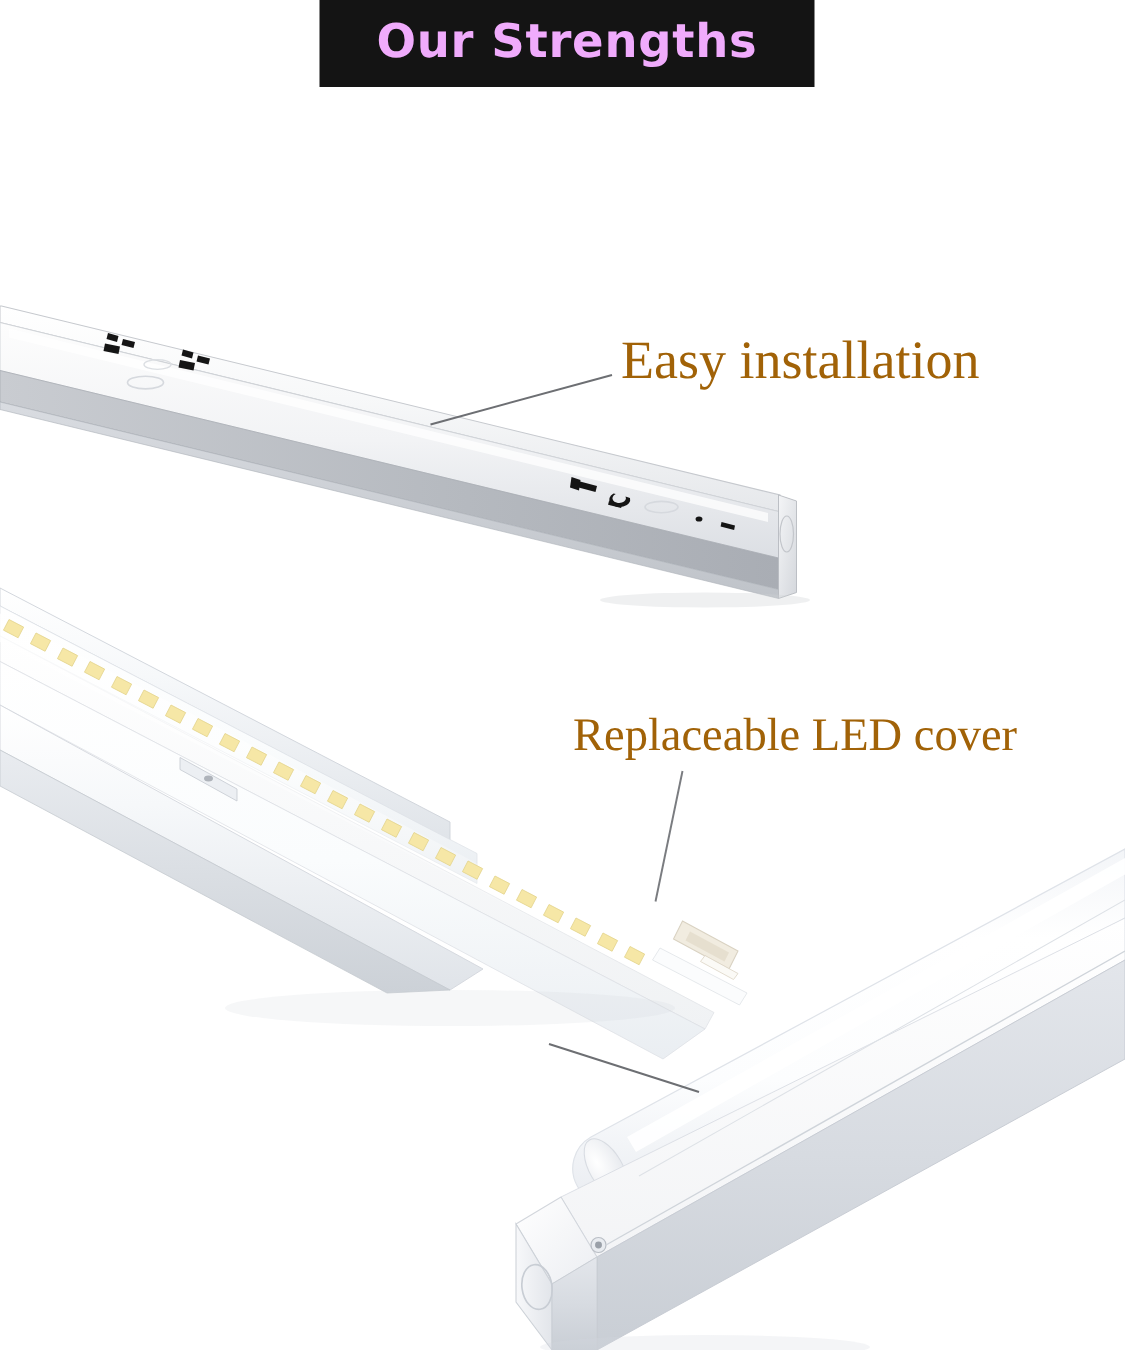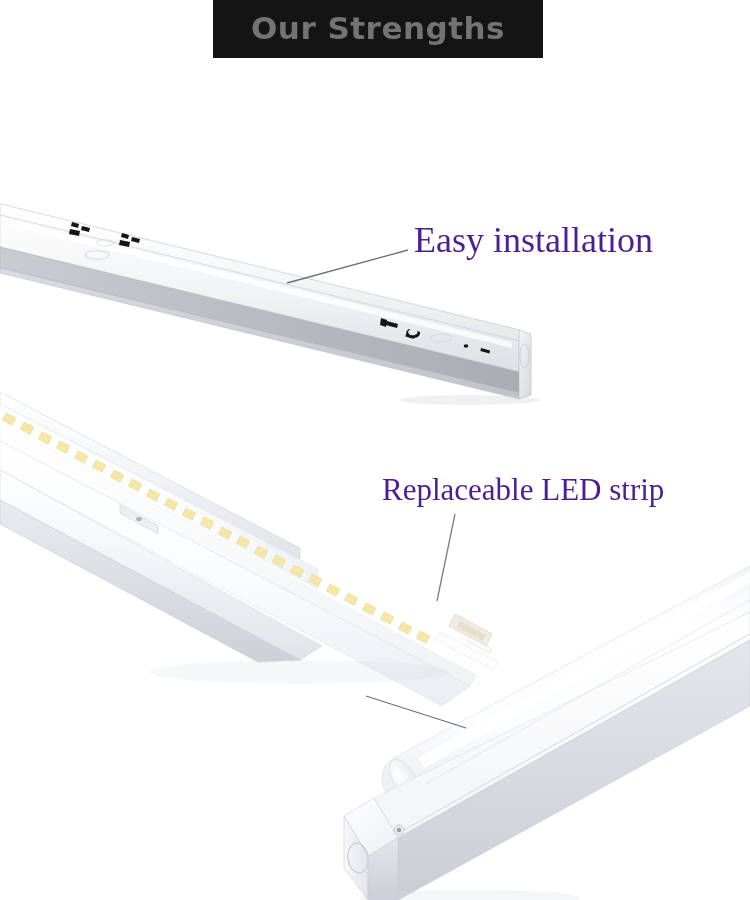--- a/index.html
+++ b/index.html
@@ -23,35 +23,35 @@
     left: 213px;
     top: 0px;
     width: 330px;
     height: 58px;
     background: #141414;
     display: flex;
     align-items: center;
     justify-content: center;
   }
   .banner-title {
-    color: #737373;
+    color: #f0abfc;
     font-family: "DejaVu Sans", sans-serif;
     font-weight: bold;
     font-size: 31px;
     letter-spacing: 0.5px;
     line-height: 1;
     padding-bottom: 2px;
   }
 
   
   .callout {
     position: absolute;
     font-family: "Liberation Serif", serif;
     font-weight: 400;
-    color: #4c1d95;
+    color: #a16207;
     white-space: nowrap;
     line-height: 1;
   }
   #label-easy        { left: 414px; top: 222px; font-size: 36px; }
   #label-replaceable { left: 382px; top: 474px; font-size: 31px; }
   #label-poly        { left: 30px;  top: 668px; font-size: 31px; }
 
   
   #stage {
     position: absolute;
@@ -296,16 +296,16 @@
       <path d="M 750,600 L 426,784" fill="none" stroke="#dde1e6" stroke-width="0.7"></path>
 
       <ellipse cx="470" cy="898" rx="110" ry="8" fill="#d4d8de" opacity="0.25"></ellipse>
     </g>
 
     <line x1="366" y1="696" x2="466" y2="728" stroke="#6d6f73" stroke-width="1.3"></line>
   </svg>
 
   <div class="callout" id="label-easy">Easy installation</div>
 
-  <div class="callout" id="label-replaceable">Replaceable LED strip</div>
+  <div class="callout" id="label-replaceable">Replaceable LED cover</div>
 
 
 </div>
 
 </body></html>

